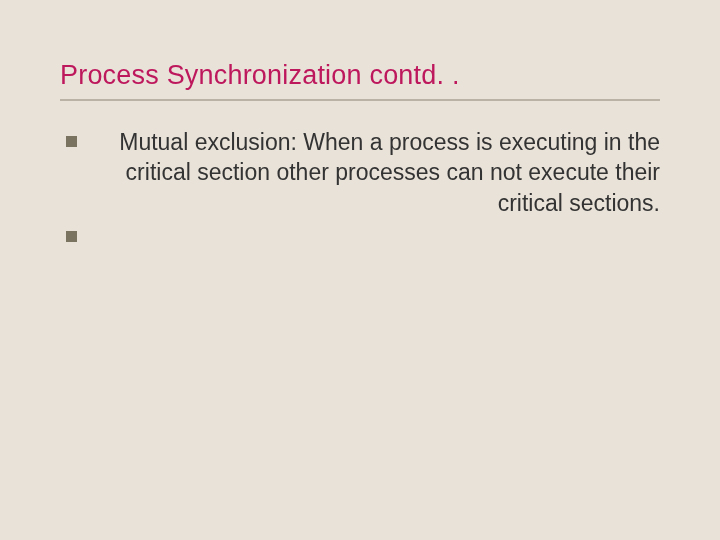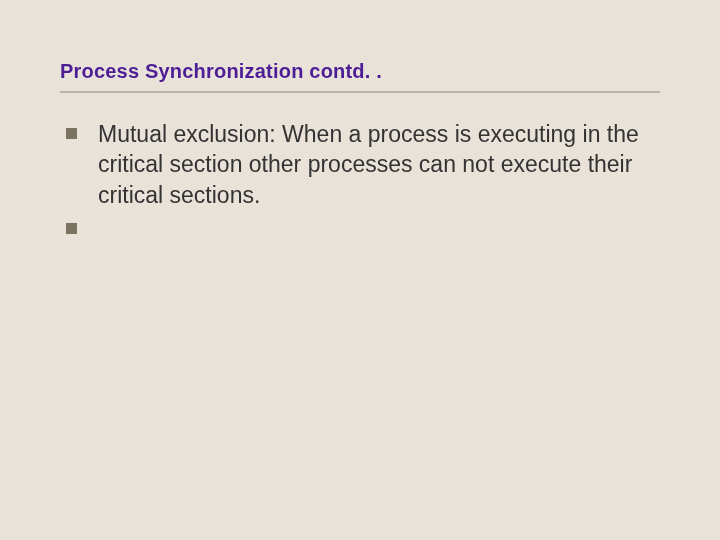--- a/index.html
+++ b/index.html
@@ -10,35 +10,36 @@
     color: #3a3a3a;
     overflow: hidden;
   }
   .slide {
     width: 720px;
     height: 540px;
     padding: 60px 60px 40px 60px;
     position: relative;
   }
   .title {
-    font-size: 20px;
-    font-weight: 700;
-    color: #4c1d95;
+    font-size: 27px;
+    font-weight: 400;
+    color: #be185d;
     margin-bottom: 8px;
     letter-spacing: 0.2px;
   }
   .title-underline {
     height: 2px;
     background: #b9b2a5;
     margin-bottom: 26px;
     width: 100%;
   }
   .bullets {
     list-style: none;
     padding-left: 4px;
+    text-align: right;
   }
   .bullets li {
     position: relative;
     padding-left: 34px;
     font-size: 23px;
     line-height: 1.32;
     color: #333;
     margin-bottom: 4px;
   }
   .bullet-icon {

